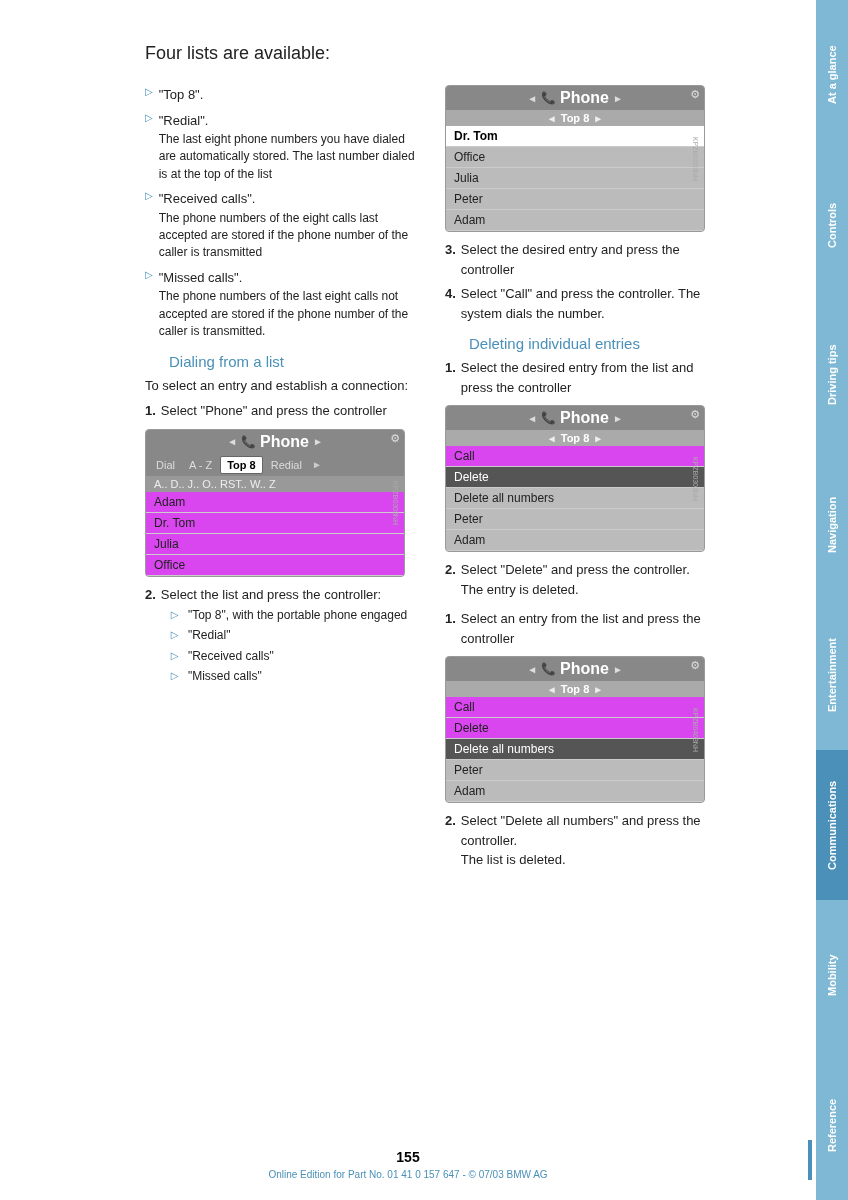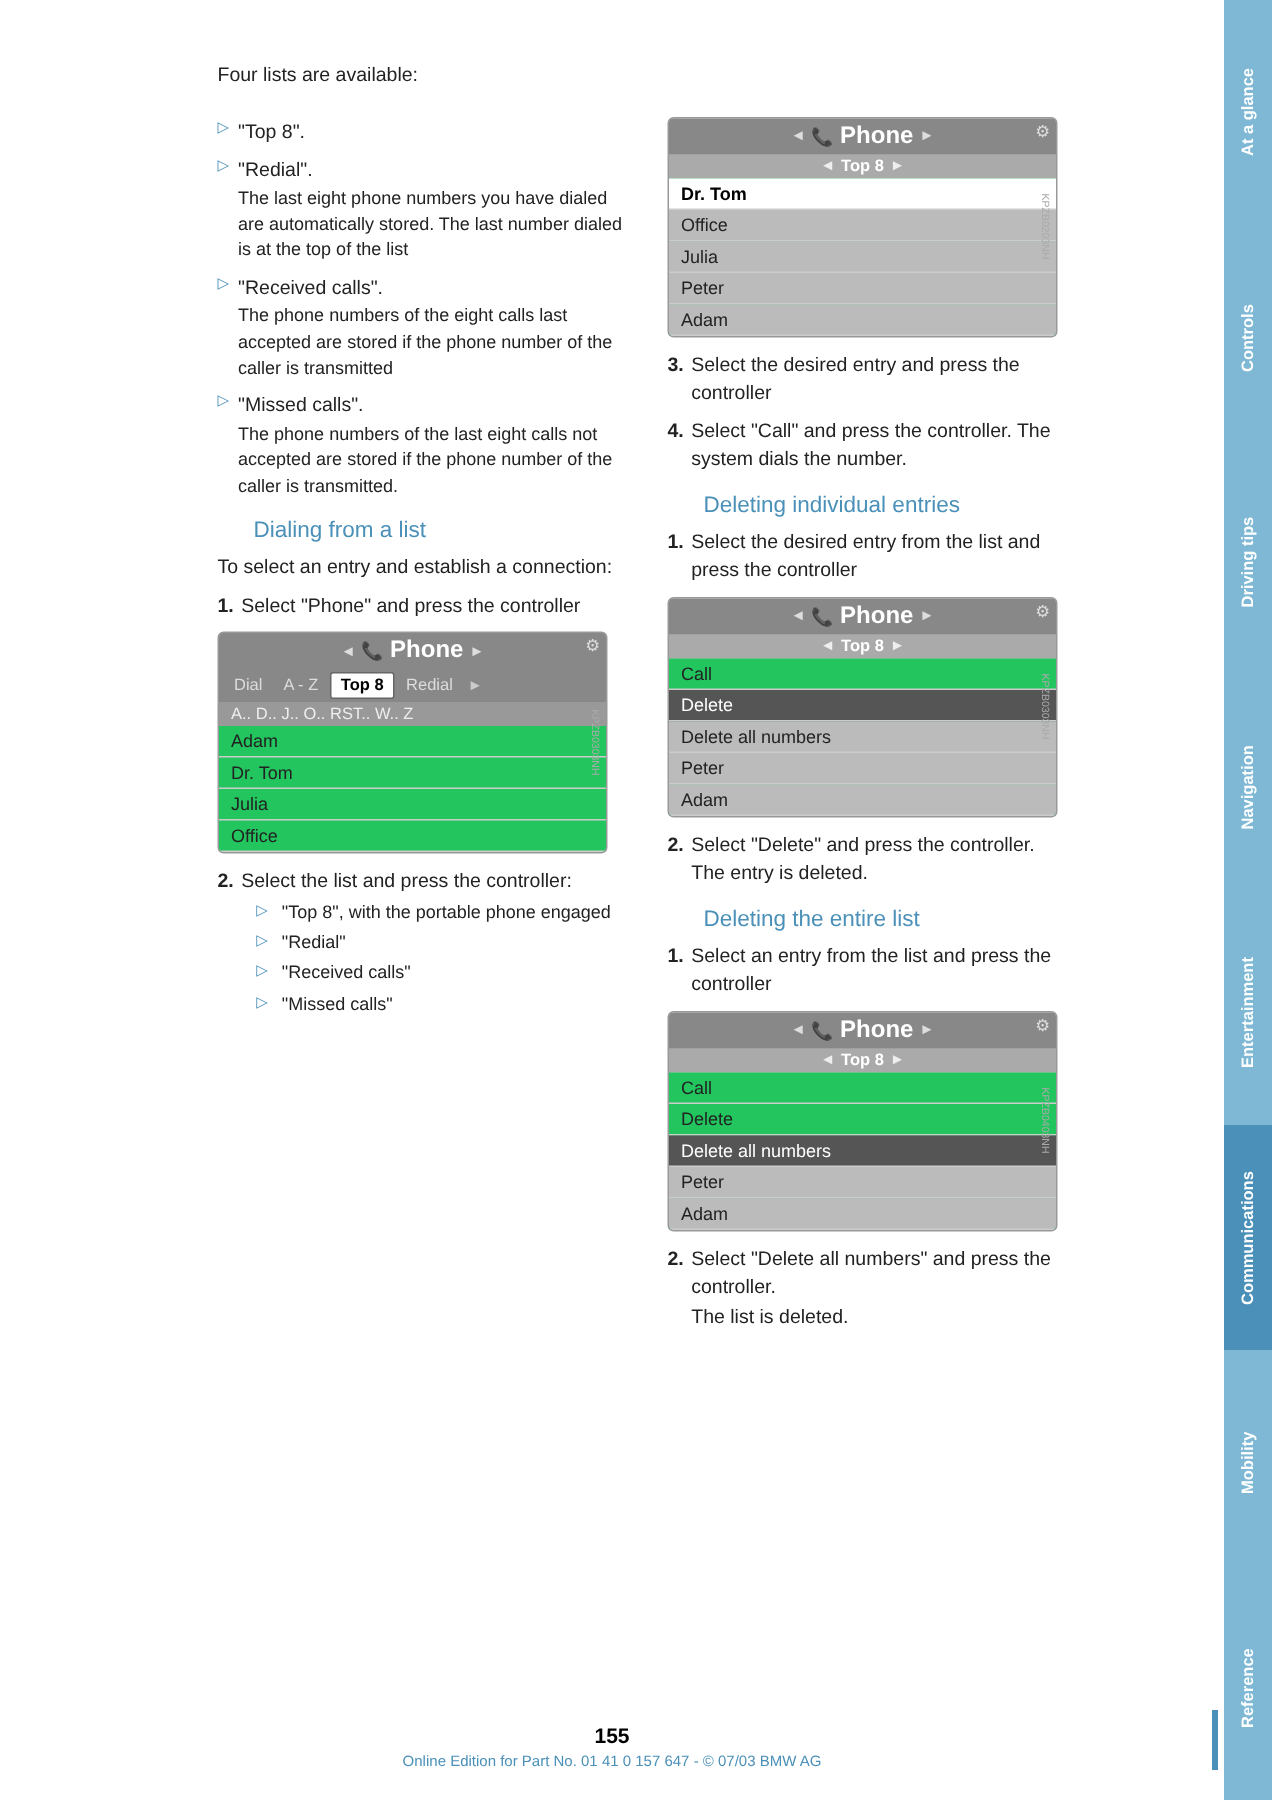--- a/index.html
+++ b/index.html
@@ -53,21 +53,21 @@
       position: absolute;
       left: 0;
       top: 0;
       right: 32px;
       bottom: 0;
       padding: 40px 30px 30px 145px;
     }
 
     
     .intro-text {
-      font-size: 13px;
+      font-size: 18px;
       line-height: 1.5;
       margin-bottom: 8px;
     }
 
     
     .bullet-item {
       display: flex;
       align-items: flex-start;
       margin-bottom: 6px;
     }
@@ -172,21 +172,21 @@
       justify-content: center;
       padding: 2px 6px;
       gap: 4px;
     }
     .phone-sub-title {
       font-size: 11px;
       color: #fff;
       font-weight: bold;
     }
     .phone-body {
-      background: #22c55e;
+      background: #d946ef;
     }
     .phone-row {
       padding: 3px 8px;
       font-size: 12px;
       color: #222;
       border-bottom: 1px solid #ccc;
     }
     .phone-row.selected {
       background: #fff;
       font-weight: bold;
@@ -473,21 +473,20 @@
             <div class="phone-row darker">Adam</div>
           </div>
           <span style="position:absolute;right:-14px;top:50%;transform:translateY(-50%) rotate(90deg);font-size:7px;color:#aaa;white-space:nowrap;">KPZB0303NH</span>
         </div>
 
         <div class="numbered-item" style="margin-bottom:10px; margin-top:4px;">
           <span class="num">2.</span>
           <span>Select "Delete" and press the controller.<br>The entry is deleted.</span>
         </div>
 
-        <div class="section-heading">Deleting the entire list</div>
 
         <div class="numbered-item" style="margin-bottom:5px;">
           <span class="num">1.</span>
           <span>Select an entry from the list and press the controller</span>
         </div>
 
         <div class="phone-ui" style="position:relative;">
           <div class="phone-ui-header">
             <span class="phone-header-arrow">◄</span>
             <span class="phone-header-icon">📞</span>

